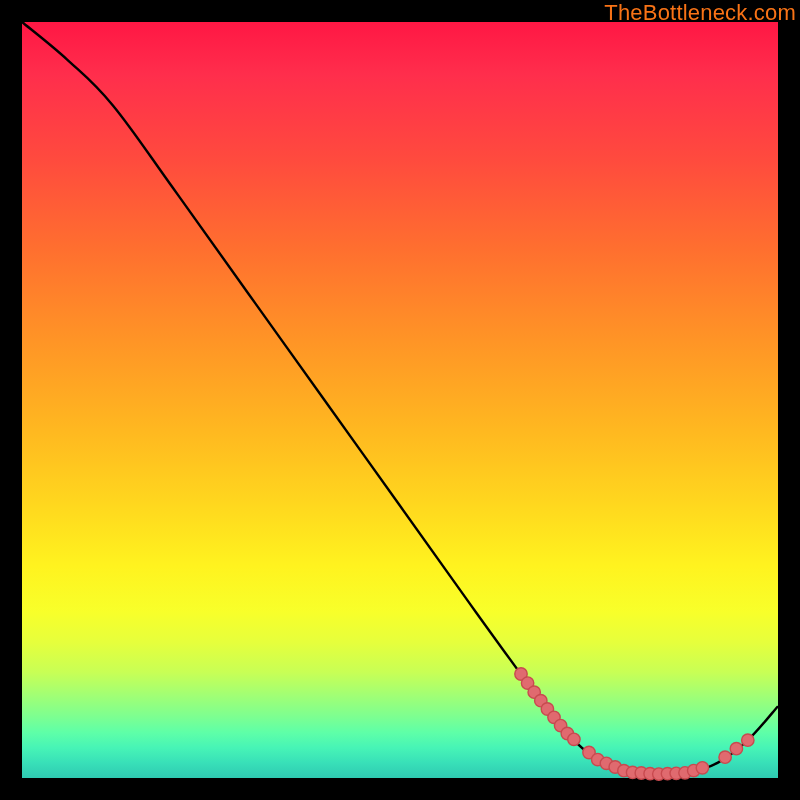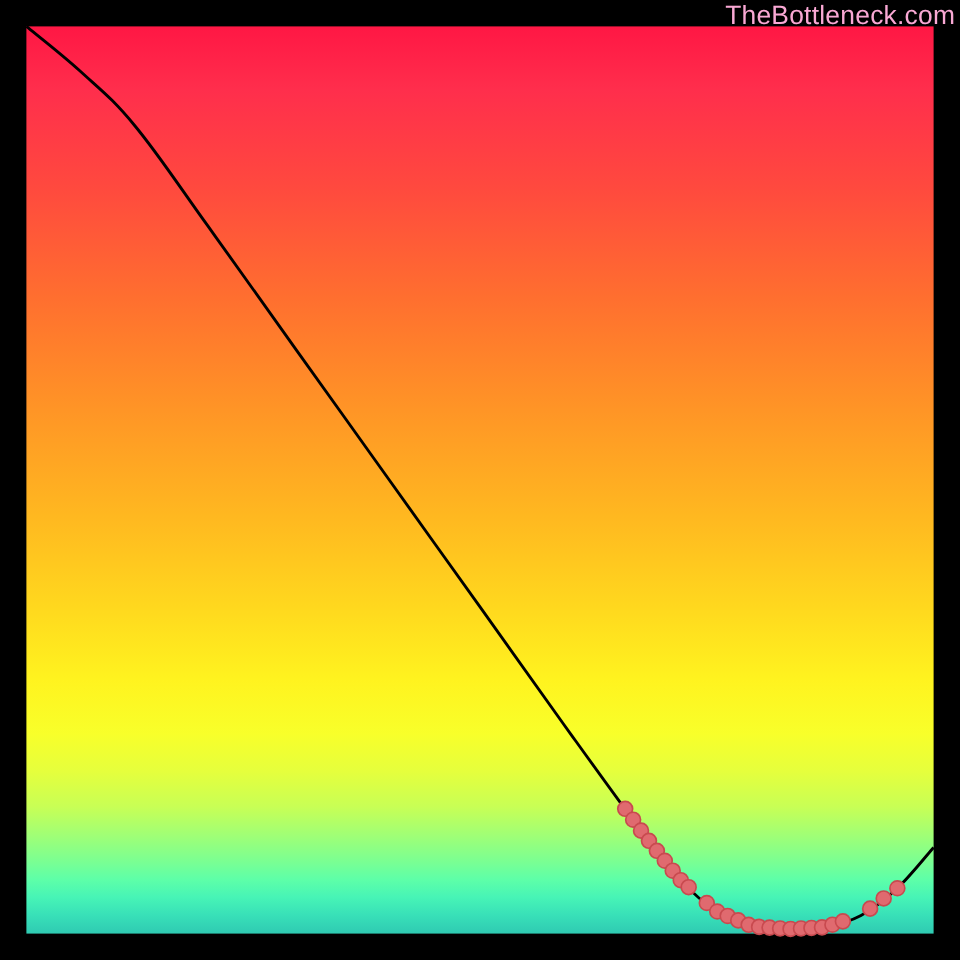--- a/index.html
+++ b/index.html
@@ -45,21 +45,21 @@
       #5effa8 94%,
       #47f4b6 96%,
       #38e0b8 98%,
       #2fcab2 100%
     );
   }
   .watermark {
     position: absolute;
     top: 0;
     right: 0;
-    color: #f9a8d4;
+    color: #f97316;
     font-size: 22px;
     font-weight: 400;
     letter-spacing: 0.2px;
     padding: 0 4px 0 0;
     user-select: none;
     z-index: 5;
   }
   svg.curve {
     position: absolute;
     left: 0; top: 0;

